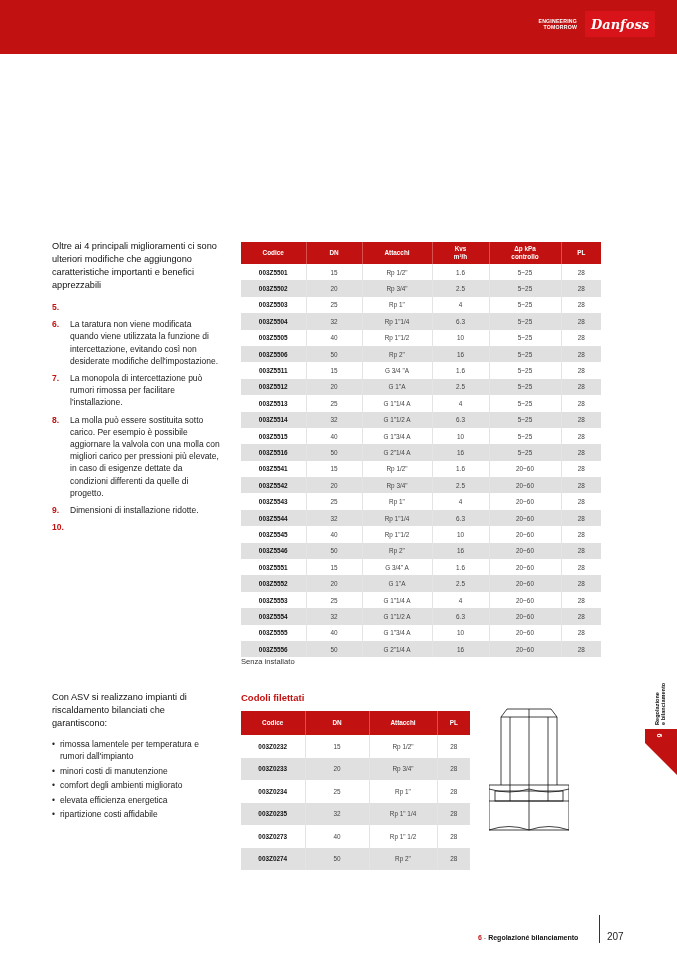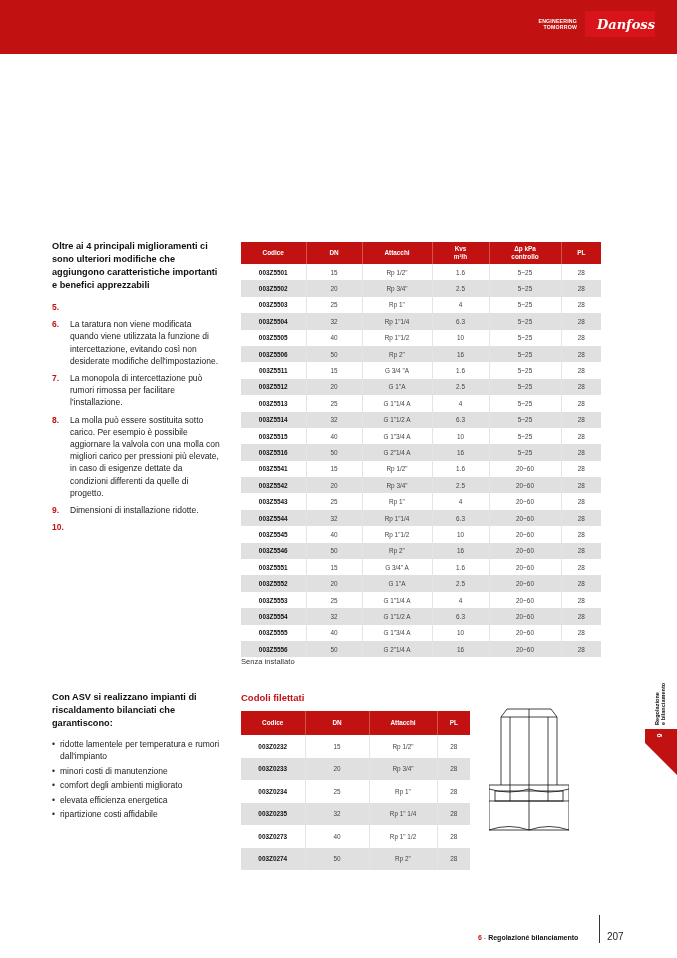--- a/index.html
+++ b/index.html
@@ -2,25 +2,25 @@
 <html><head>
 <meta charset="utf-8">
 <style>
   * { box-sizing: border-box; margin: 0; padding: 0; }
   html, body { width: 677px; height: 958px; background: #ffffff; overflow: hidden; }
   body { position: relative; font-family: "Liberation Sans", sans-serif; color: #1a1a1a; }
 
   .top-band { position: absolute; left: 0; top: 0; width: 677px; height: 54px; background: #c21111; }
   .brand { position: absolute; right: 22px; top: 11px; display: flex; align-items: center; gap: 8px; }
   .tagline { color: #fff; font-size: 5.2px; font-weight: bold; line-height: 6px; text-align: right; letter-spacing: 0.2px; }
-  .logo-box { width: 70px; height: 26px; background: #d8141a; display: flex; align-items: center; justify-content: flex-end; }
+  .logo-box { width: 70px; height: 26px; background: #d8141a; display: flex; align-items: center; justify-content: center; }
   .logo-text { color: #fff; font-family: "DejaVu Serif", serif; font-style: italic; font-weight: bold; font-size: 13px; }
 
   .left-col { position: absolute; left: 52px; width: 170px; }
-  .h-bold { font-size: 9.2px; font-weight: bold; line-height: 13px; color: #111; }
+  .h-bold { font-size: 9.2px; font-weight: normal; line-height: 13px; color: #111; }
   .num-list { margin-top: 9px; }
   .num-item { display: flex; font-size: 8.5px; line-height: 12.2px; color: #222; margin-bottom: 5px; }
   .num { width: 18px; flex: none; color: #c21111; font-weight: bold; }
   .bullets { margin-top: 8px; }
   .bullet { display: flex; font-size: 8.5px; line-height: 12px; color: #222; margin-bottom: 2.5px; }
   .dot { width: 8px; flex: none; }
 
   table { border-collapse: collapse; font-size: 6.4px; }
   th { background: #c21111; color: #fff; font-weight: bold; text-align: center; border-right: 1px solid #d75050; font-size: 6.4px; line-height: 8px; }
   th:last-child { border-right: none; }
@@ -92,21 +92,21 @@
         <span class="num">10.</span>
       </div>
     </div>
 </div>
 
 <div class="left-col" style="top:691px;">
   <div class="h-bold">Con ASV si realizzano impianti di riscaldamento bilanciati che garantiscono:</div>
   <div class="bullets" id="bulletlist">
       <div class="bullet">
         <span class="dot">•</span>
-        <span>ridotte lamentele per temperatura e rumori dall'impianto</span>
+        <span>rimossa lamentele per temperatura e rumori dall'impianto</span>
       </div>
       <div class="bullet">
         <span class="dot">•</span>
         <span>minori costi di manutenzione</span>
       </div>
       <div class="bullet">
         <span class="dot">•</span>
         <span>comfort degli ambienti migliorato</span>
       </div>
       <div class="bullet">

